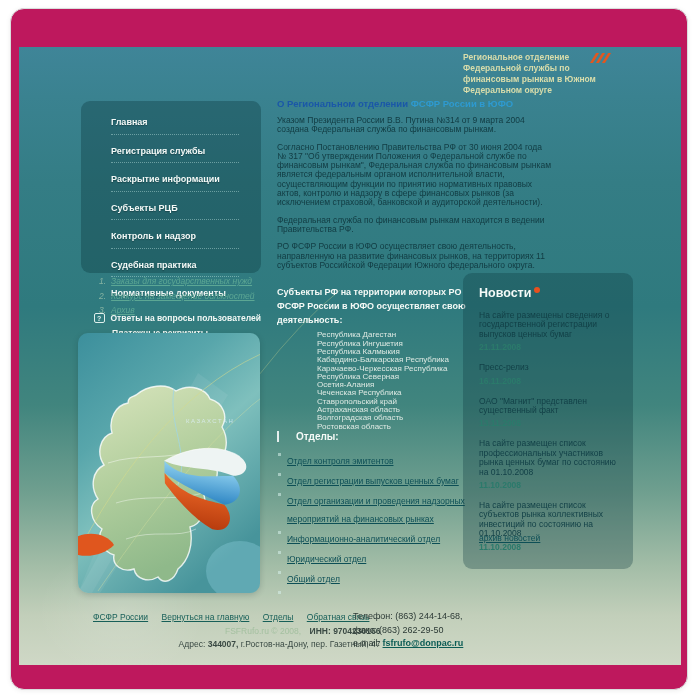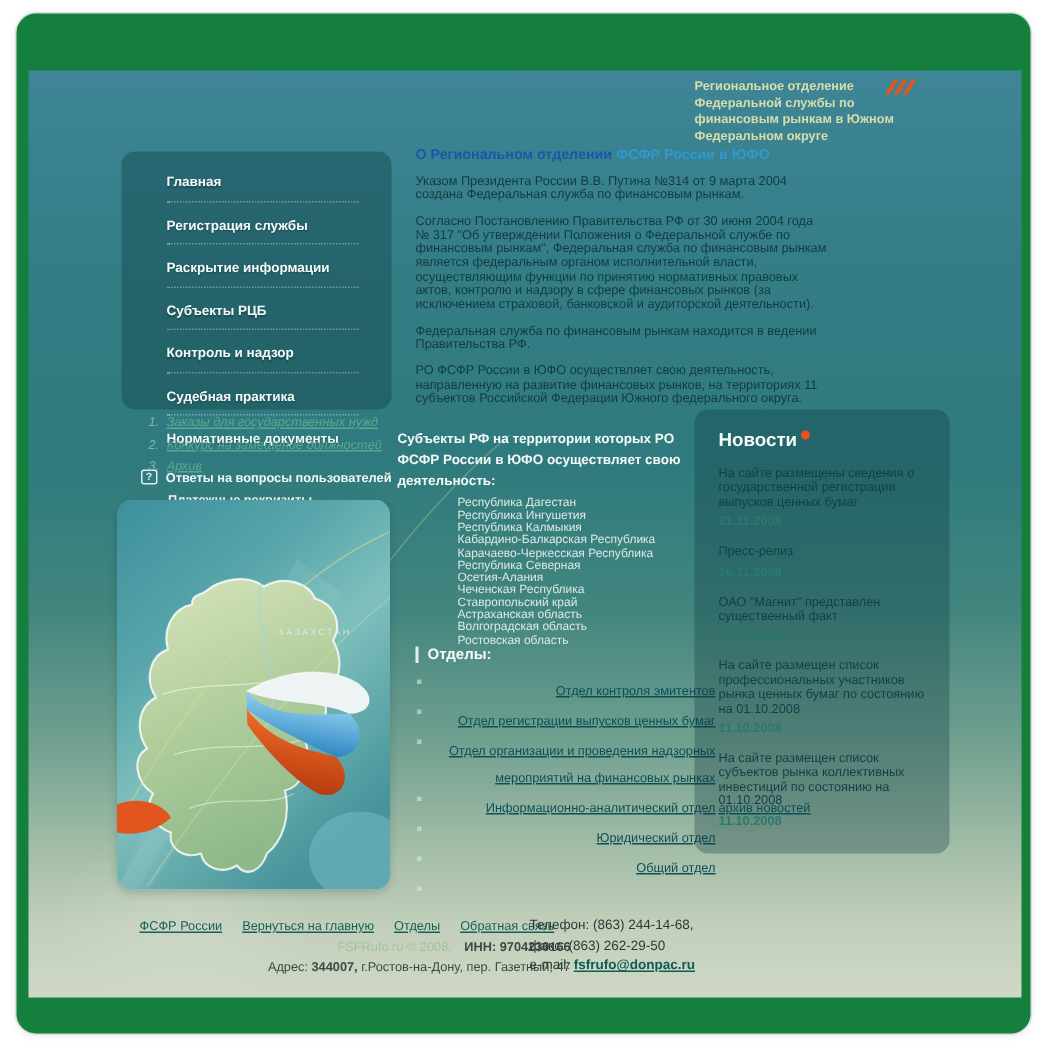--- a/index.html
+++ b/index.html
@@ -1,18 +1,18 @@
 <!DOCTYPE html>
 <html><head>
 <meta charset="utf-8">
 <style>
   * { margin:0; padding:0; box-sizing:border-box; }
   html,body { width:700px; height:700px; background:#ffffff; font-family:"Liberation Sans", sans-serif; }
   .page { position:relative; width:700px; height:700px; background:#fff; overflow:hidden; }
-  .card { position:absolute; left:10px; top:8px; width:678px; height:682px; background:#15803d;
+  .card { position:absolute; left:10px; top:8px; width:678px; height:682px; background:#be185d;
           border:1px solid #d9dedd; border-radius:14px; box-shadow:0 1px 5px rgba(0,0,0,0.07); }
   .content { position:absolute; left:8px; top:38px; width:662px; height:618px; overflow:hidden;
       background:linear-gradient(to bottom,#3f8598 0%,#3a8290 8%,#347d85 22%,#2f7a7e 42%,#41857e 58%,#6f9f8f 72%,#a3bda7 84%,#c2cfba 92%,#cfd8c6 100%); }
 
   
   .hdr-title { position:absolute; left:444px; top:5px; width:142px; font-size:8.5px; line-height:11px;
                color:#d9ddab; font-weight:bold; }
   .hatch { position:absolute; left:574px; top:6px; width:22px; height:12px; }
   .hatch i { position:absolute; top:0; width:2.5px; height:10px; background:#e2571f; transform:skewX(-32deg); }
   .hatch i:nth-child(1){left:0;} .hatch i:nth-child(2){left:6px;} .hatch i:nth-child(3){left:12px;}
@@ -46,30 +46,30 @@
   .bg-arc { position:absolute; left:196px; top:238px; width:130px; height:210px; pointer-events:none; }
   .glow { position:absolute; left:18px; top:500px; width:170px; height:130px;
           background:radial-gradient(closest-side, rgba(255,255,255,0.14), rgba(255,255,255,0)); }
 
   
   .main-title { position:absolute; left:258px; top:51px; font-size:9.5px; font-weight:bold; white-space:nowrap; }
   .main-title .t1 { color:#1a57a8; } .main-title .t2 { color:#2e9ad0; }
   .paras { position:absolute; left:258px; top:69px; width:276px; }
   .paras p { font-size:8.5px; line-height:9.3px; color:#113b42; margin-bottom:8px; }
 
-  .subjects { position:absolute; left:246px; top:239px; width:192px; }
+  .subjects { position:absolute; left:258px; top:239px; width:192px; }
   .subjects h3 { font-size:9px; line-height:13.8px; color:#f5faf7; margin-bottom:4px; }
   .subjects ul { list-style:none; margin-top:2px; }
   .subjects li { font-size:8px; line-height:8.3px; color:#dde9e3;padding-left:40px; }
 
   .depts { position:absolute; left:258px; top:384px; width:200px; }
   .depts h3 { font-size:10px; color:#f5faf7; border-left:2px solid rgba(255,255,255,0.85);
-              padding-left:6px; margin-bottom:8px; }
+              padding-left:17px; margin-bottom:8px; }
   .depts ul { list-style:none; margin-left:10px; }
-  .depts li { margin-bottom:2px; position:relative;text-align:right; }
+  .depts li { margin-bottom:2px; position:relative; }
   .depts li::before { content:""; position:absolute; left:-9px; top:3px; width:3px; height:3px;
               background:rgba(215,240,235,0.55); }
   .depts a { font-size:8.5px; line-height:9px; color:#0d4f56; text-decoration:underline; }
 
   
   .news-panel { position:absolute; left:444px; top:226px; width:170px; height:296px;
                 background:rgba(9,54,60,0.30); border-radius:9px; }
   .news-inner { position:absolute; left:16px; top:13px; width:140px; }
   .news-head { font-size:12.5px; font-weight:bold; color:#f4faf8; margin-bottom:11px; }
   .news-dot { display:inline-block; width:6px; height:6px; border-radius:50%; background:#e8501e;

